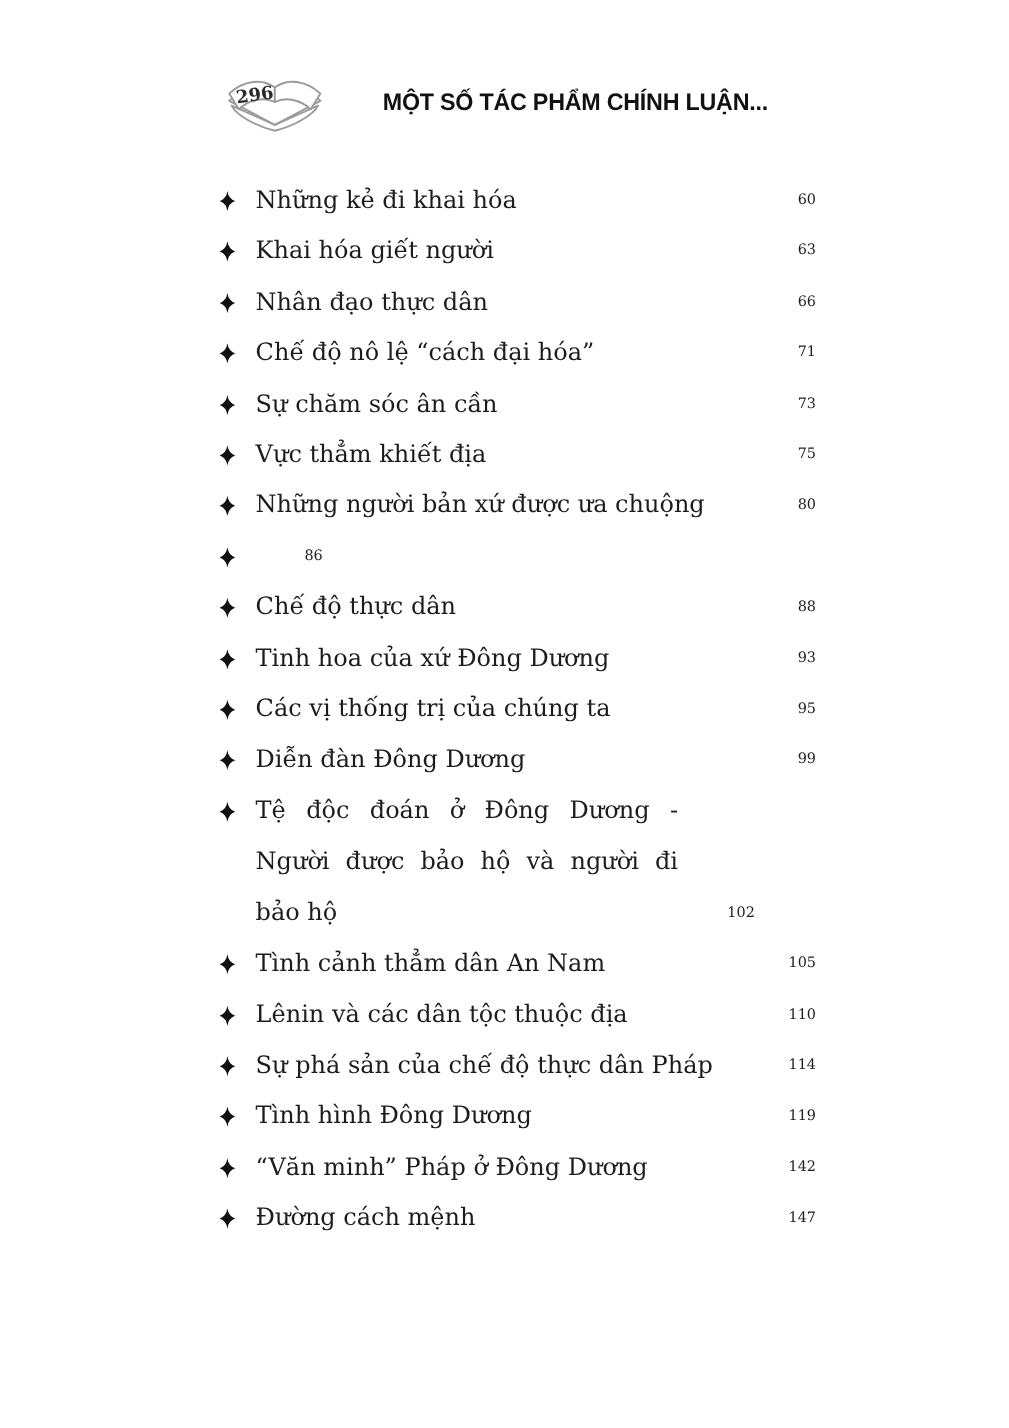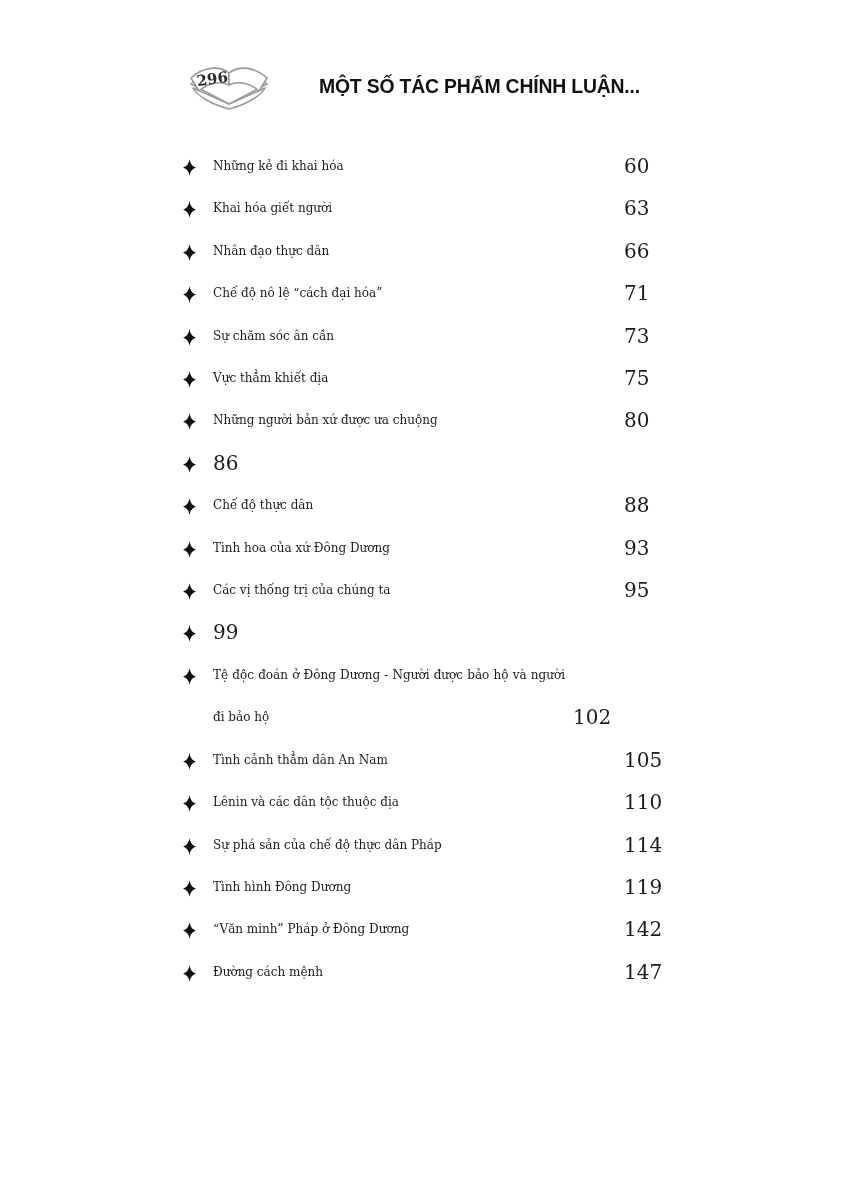--- a/index.html
+++ b/index.html
@@ -42,35 +42,35 @@
   .toc-row { display: flex; }
   .bullet {
     flex: none;
     width: 30px;
     padding-top: 14px;
     align-self: flex-start;
     line-height: 0;
   }
   .toc-title {
     flex: 1;
-    font-size: 12px;
+    font-size: 20px;
     line-height: 42.4px;
     padding-right: 8px;
     white-space: nowrap;
   }
   .toc-row.long .toc-title {
     white-space: normal;
     max-width: 352px;
     text-align: justify;
   }
   .toc-page {
     flex: none;
     min-width: 56px;
-    text-align: left;
-    font-size: 20px;
+    text-align: right;
+    font-size: 12px;
     line-height: 42.4px;
     align-self: flex-end;
   }
 </style>
 </head>
 <body>
 
 <div class="book-page">
 
   <div class="page-header">
@@ -186,20 +186,21 @@
       </span>
       <span class="toc-title">Các vị thống trị của chúng ta</span>
       <span class="toc-page">95</span>
     </div>
       <div class="toc-row">
       <span class="bullet">
         <svg width="13" height="17" viewBox="0 0 14 18" aria-hidden="true">
           <path d="M7 0 Q8 7 14 9 Q8 11 7 18 Q6 11 0 9 Q6 7 7 0 Z" fill="#111111"></path>
         </svg>
       </span>
+      <span class="toc-title">Diễn đàn Đông Dương</span>
       <span class="toc-page">99</span>
     </div>
       <div class="toc-row long">
       <span class="bullet">
         <svg width="13" height="17" viewBox="0 0 14 18" aria-hidden="true">
           <path d="M7 0 Q8 7 14 9 Q8 11 7 18 Q6 11 0 9 Q6 7 7 0 Z" fill="#111111"></path>
         </svg>
       </span>
       <span class="toc-title">Tệ độc đoán ở Đông Dương - Người được bảo hộ và người đi bảo hộ</span>
       <span class="toc-page">102</span>

